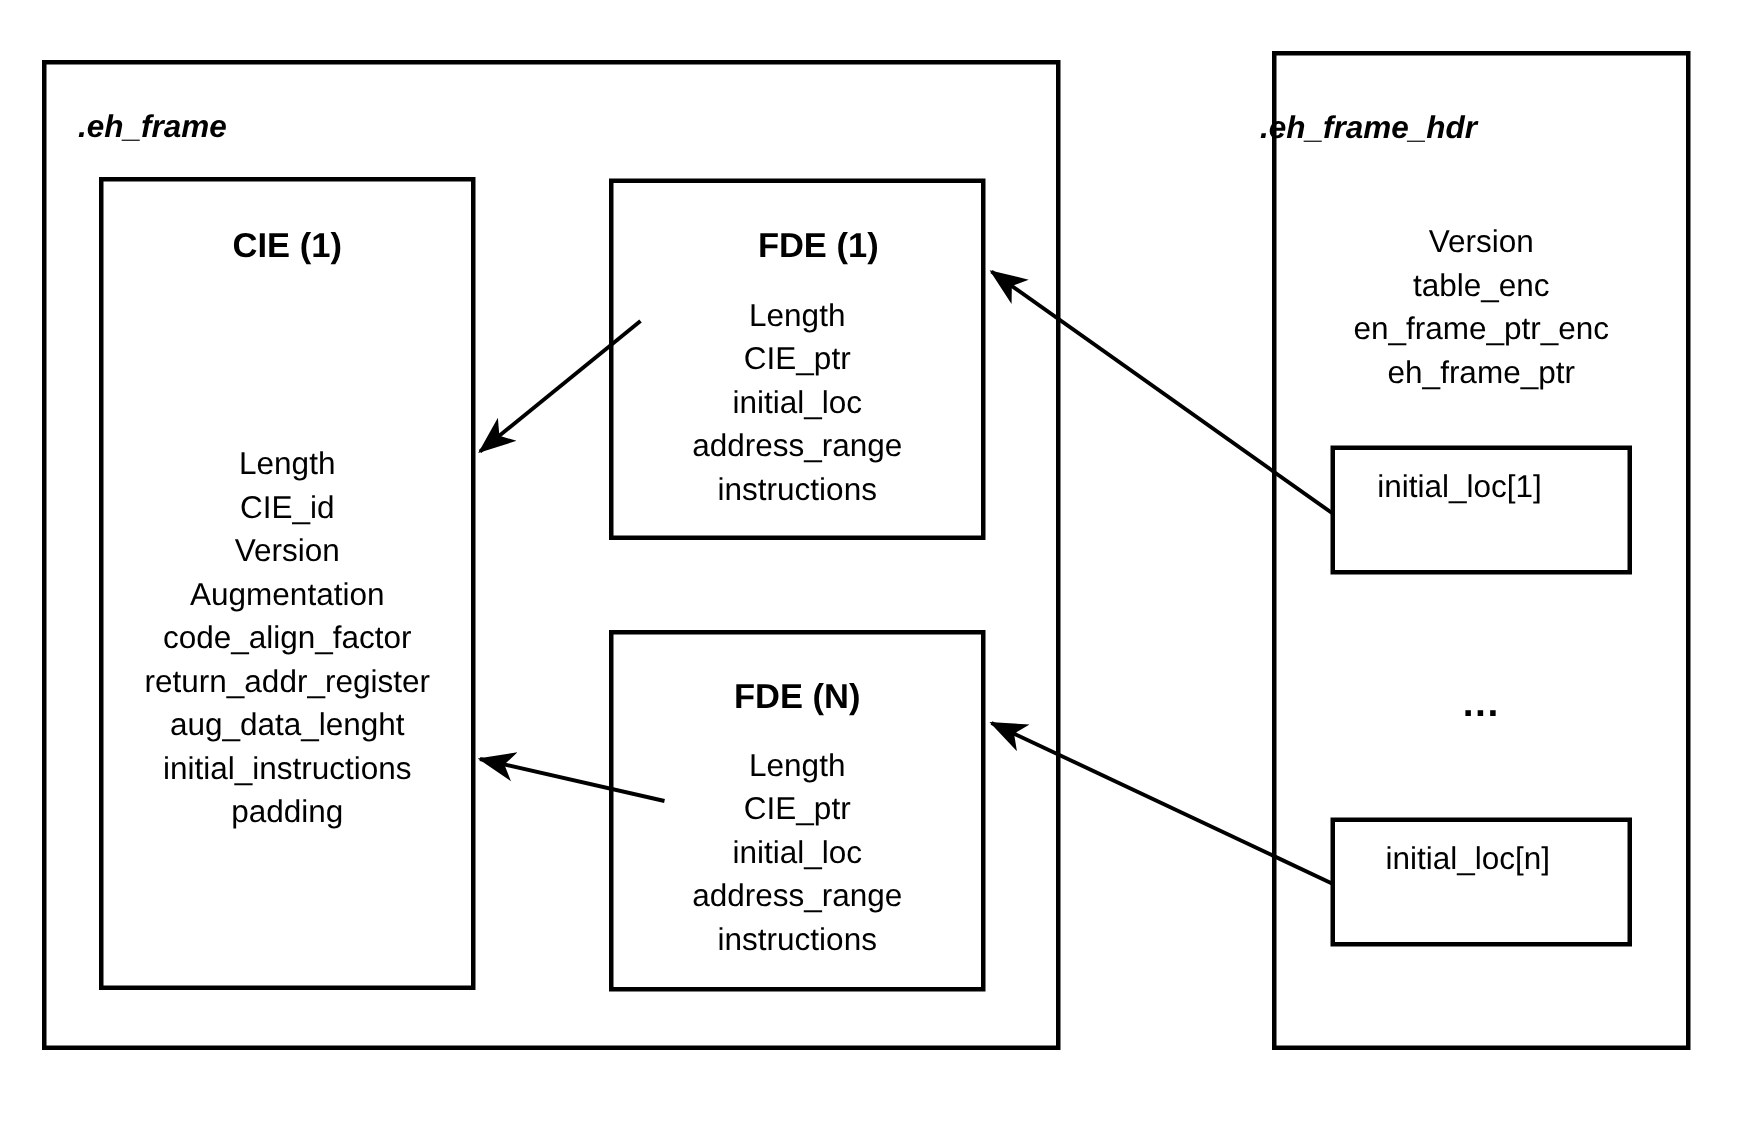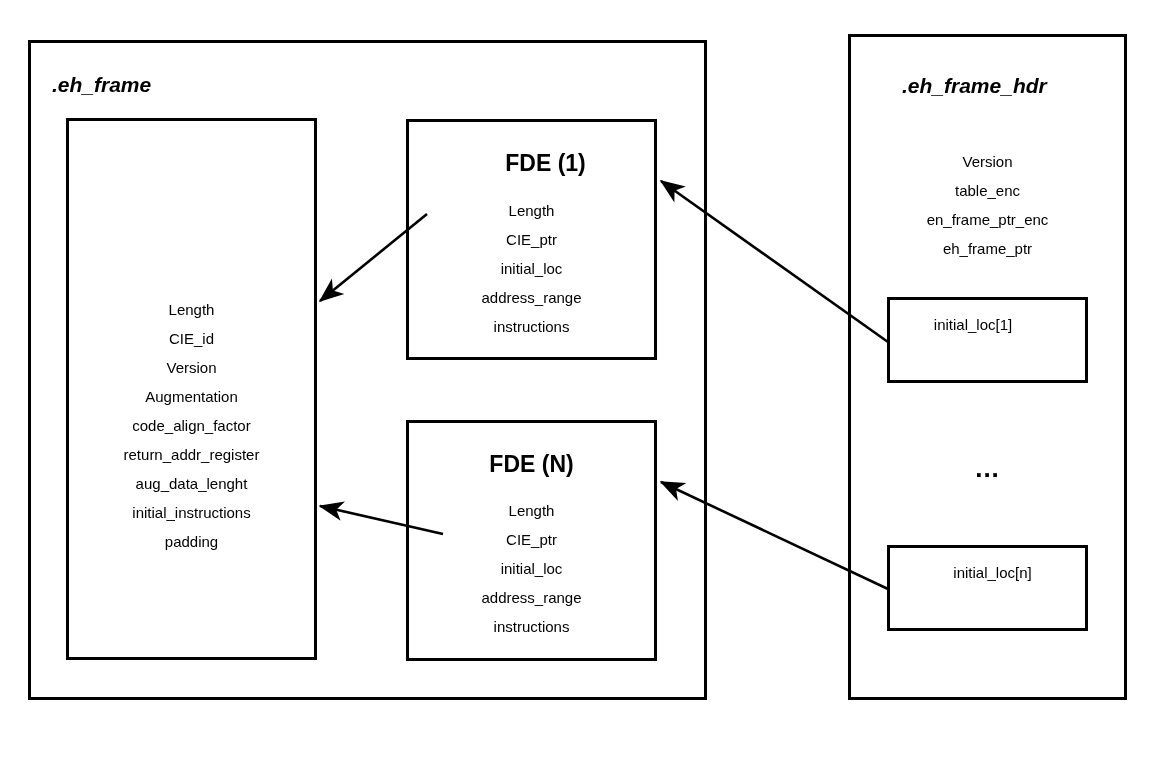--- a/index.html
+++ b/index.html
@@ -41,21 +41,21 @@
     font-weight: bold;
     font-size: 23px;
     line-height: 1;
     white-space: nowrap;
   }
   .field-list {
     position: absolute;
     left: 0;
     right: 0;
     text-align: center;
-    font-size: 15px;
+    font-size: 21px;
     line-height: 29px;
     white-space: nowrap;
   }
   .field-list .field-line {
     display: block;
   }
   .ellipsis {
     position: absolute;
     left: 0;
     right: 0;
@@ -77,20 +77,21 @@
 </style>
 </head>
 <body>
 
 <div id="canvas">
 
   <div class="box" style="left:28px; top:40px; width:679px; height:660px;"></div>
   <div class="section-label" style="left:52px; top:74px;font-style:italic;">.eh_frame</div>
 
   <div class="box" style="left:66px; top:118px; width:251px; height:542px;"></div>
+  <div class="box-title" style="left:66px; top:152px; width:251px;">CIE (1)</div>
   <div class="field-list" style="left:66px; top:295px; width:251px;">
       <span class="field-line">Length</span>
       <span class="field-line">CIE_id</span>
       <span class="field-line">Version</span>
       <span class="field-line">Augmentation</span>
       <span class="field-line">code_align_factor</span>
       <span class="field-line">return_addr_register</span>
       <span class="field-line">aug_data_lenght</span>
       <span class="field-line">initial_instructions</span>
       <span class="field-line">padding</span>
@@ -110,38 +111,38 @@
   <div class="box-title" style="left:406px; top:453px; width:251px;">FDE (N)</div>
   <div class="field-list" style="left:406px; top:496px; width:251px;">
       <span class="field-line">Length</span>
       <span class="field-line">CIE_ptr</span>
       <span class="field-line">initial_loc</span>
       <span class="field-line">address_range</span>
       <span class="field-line">instructions</span>
     </div>
 
   <div class="box" style="left:848px; top:34px; width:279px; height:666px;"></div>
-  <div class="section-label" style="left:902px; top:75px;text-align:center;">.eh_frame_hdr</div>
+  <div class="section-label" style="left:840px; top:75px;text-align:center;">.eh_frame_hdr</div>
 
   <div class="field-list" style="left:848px; top:147px; width:279px;">
       <span class="field-line">Version</span>
       <span class="field-line">table_enc</span>
       <span class="field-line">en_frame_ptr_enc</span>
       <span class="field-line">eh_frame_ptr</span>
     </div>
 
   <div class="box" style="left:887px; top:297px; width:201px; height:86px;"></div>
   <div class="field-list" style="left:887px; top:310px; width:172px;">
       <span class="field-line">initial_loc[1]</span>
     </div>
 
   <div class="ellipsis" style="left:887px; top:455px; width:201px;">...</div>
 
   <div class="box" style="left:887px; top:545px; width:201px; height:86px;"></div>
-  <div class="field-list" style="left:887px; top:558px; width:183px;margin-left:14px;">
+  <div class="field-list" style="left:887px; top:558px; width:183px;">
       <span class="field-line">initial_loc[n]</span>
     </div>
 
   <svg class="arrow-layer" viewBox="0 0 1162 758" xmlns="http://www.w3.org/2000/svg">
     <defs>
       <marker id="ahead" markerWidth="12" markerHeight="12" refX="9" refY="4.2" orient="auto" markerUnits="strokeWidth">
         <path d="M 9.6 4.2 L 0 0.4 L 2.6 4.2 L 0 8.0 Z" fill="#000000"></path>
       </marker>
     </defs>
 

